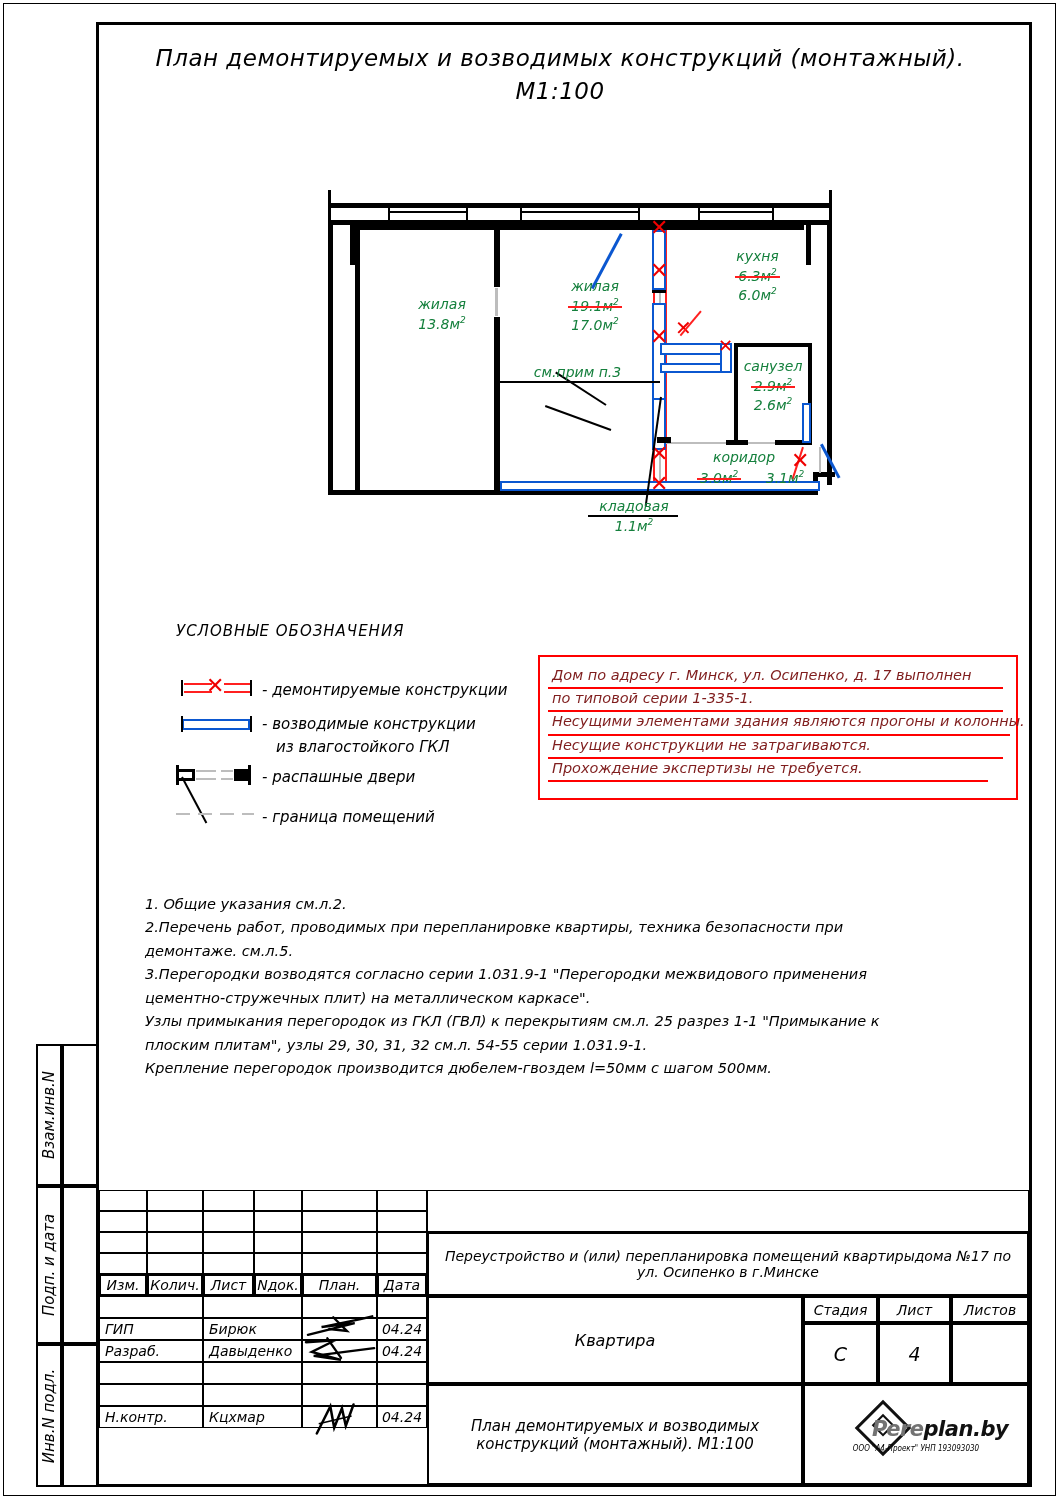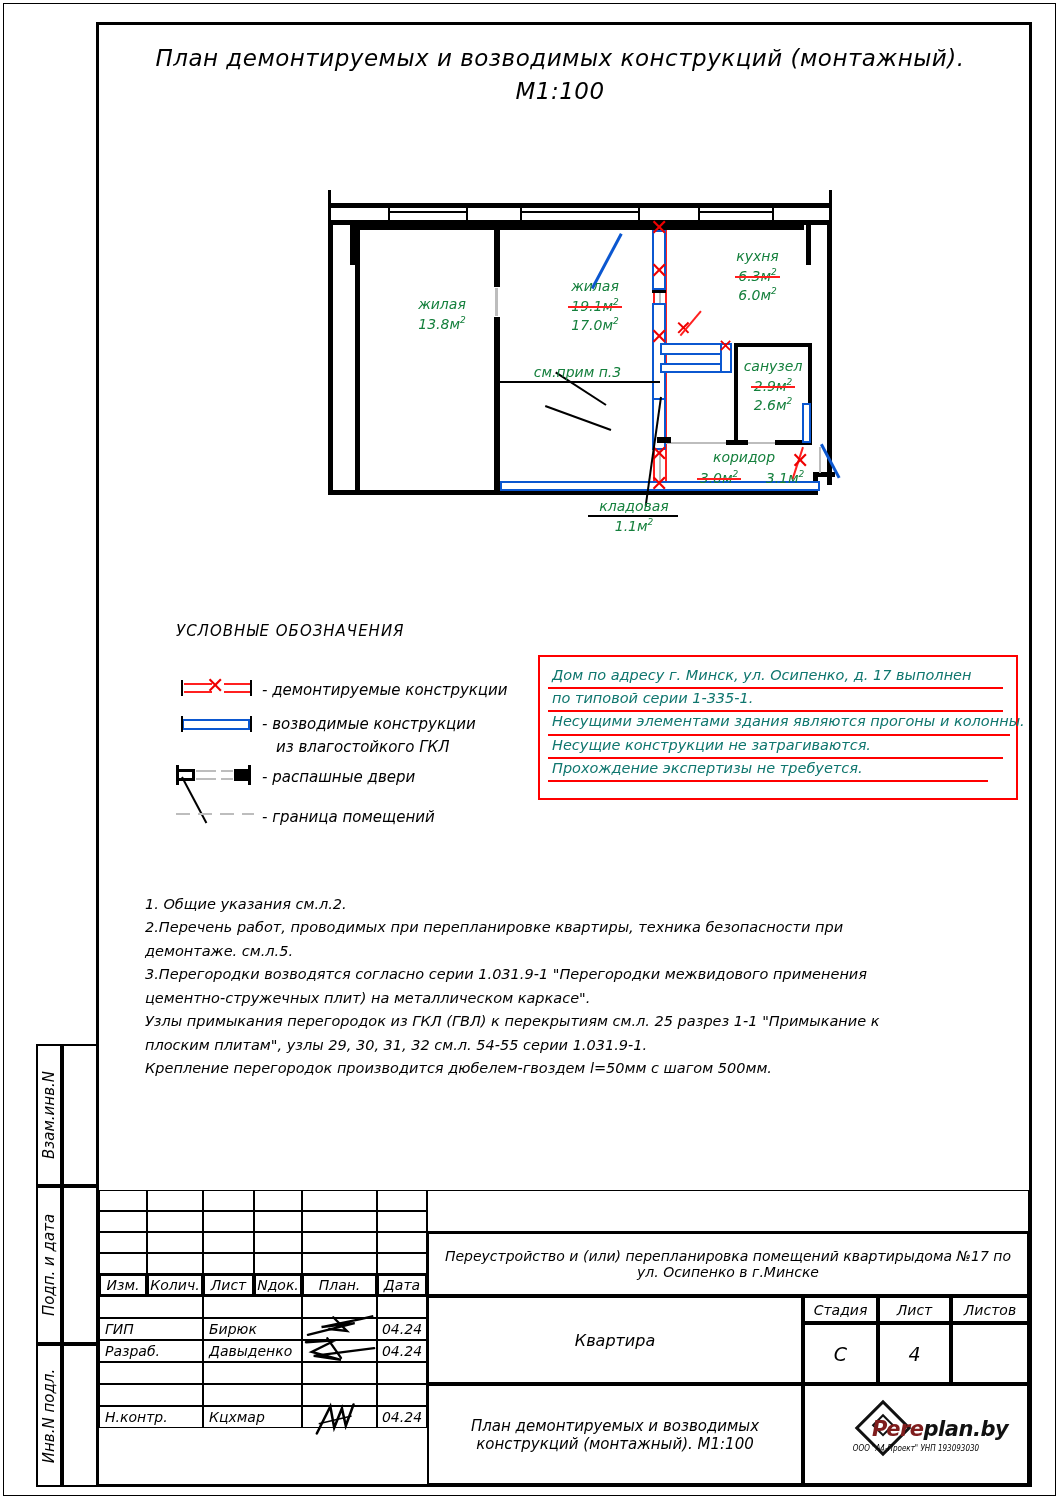--- a/index.html
+++ b/index.html
@@ -26,21 +26,21 @@
   .strike:after{content:"";position:absolute;left:-3px;right:-3px;top:52%;height:2px;background:#ff1d1d;}
   sup{font-size:9px;vertical-align:super;}
 
   
   .legend-title{position:absolute;left:176px;top:622px;font-family:"DejaVu Sans","Liberation Sans",sans-serif;font-style:italic;font-size:15px;letter-spacing:1px;}
   .leg-row{position:absolute;font-family:"DejaVu Sans","Liberation Sans",sans-serif;font-style:italic;font-size:15px;white-space:nowrap;line-height:1.5;}
   .leg-sym{position:absolute;}
 
   
   .redbox{position:absolute;left:538px;top:655px;width:480px;height:145px;border:2px solid #ff0000;box-sizing:border-box;}
-  .redbox .ln{position:absolute;left:12px;font-family:"DejaVu Sans","Liberation Sans",sans-serif;font-style:italic;font-size:14.5px;color:#0f766e;white-space:nowrap;}
+  .redbox .ln{position:absolute;left:12px;font-family:"DejaVu Sans","Liberation Sans",sans-serif;font-style:italic;font-size:14.5px;color:#7f1d1d;white-space:nowrap;}
   .redbox .ul{position:absolute;left:8px;height:1.5px;background:#ff0000;}
 
   
   .notes{position:absolute;left:145px;top:893px;width:800px;font-family:"DejaVu Sans","Liberation Sans",sans-serif;font-style:italic;font-size:14.5px;line-height:1.62;color:#000;}
   .notes div{white-space:nowrap;}
 
   
   .vstrip{position:absolute;border:2px solid #000;box-sizing:border-box;}
   .vstrip .lbl{position:absolute;left:0;top:0;width:100%;height:100%;display:flex;align-items:center;justify-content:center;}
   .vstrip .lbl span{transform:rotate(-90deg);white-space:nowrap;font-family:"DejaVu Sans","Liberation Sans",sans-serif;font-style:italic;font-size:15px;}
@@ -48,21 +48,21 @@
   
   .tb{position:absolute;left:99px;top:1190px;width:930px;height:295px;}
   .cell{position:absolute;box-sizing:border-box;border:1px solid #000;display:flex;align-items:center;justify-content:center;
         font-family:"DejaVu Sans","Liberation Sans",sans-serif;font-style:italic;font-size:14px;text-align:center;background:#fff;}
   .cell.h{border-width:2px;}
   .cell.l{justify-content:flex-start;padding-left:5px;}
   .cell.big{font-size:16px;}
   .sig{position:absolute;pointer-events:none;}
   .logo{position:absolute;display:flex;flex-direction:column;align-items:center;justify-content:center;}
   .logotext{font-family:"DejaVu Sans","Liberation Sans",sans-serif;font-weight:bold;font-size:21px;letter-spacing:-.5px;}
-  .logotext .o{color:#7f1d1d;margin-left:48px;}
+  .logotext .o{color:#737373;margin-left:48px;}
   .logotext .b{color:#111;}
   .logosub{font-family:"DejaVu Sans Condensed","Liberation Sans",sans-serif;font-size:8px;margin-top:3px;color:#000;white-space:nowrap;}
   .rhomb{position:absolute;width:34px;height:34px;border:3px solid #111;transform:rotate(45deg);}
   .rhomb:after{content:"";position:absolute;left:7px;top:7px;width:12px;height:12px;border:2px solid #111;}
 </style>
 </head>
 <body>
 
 <div class="sheet">
   <div class="page-edge"></div>

